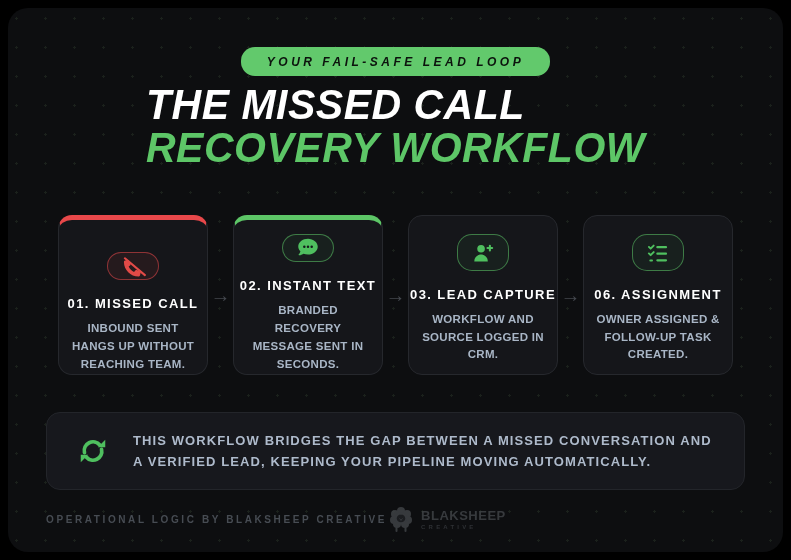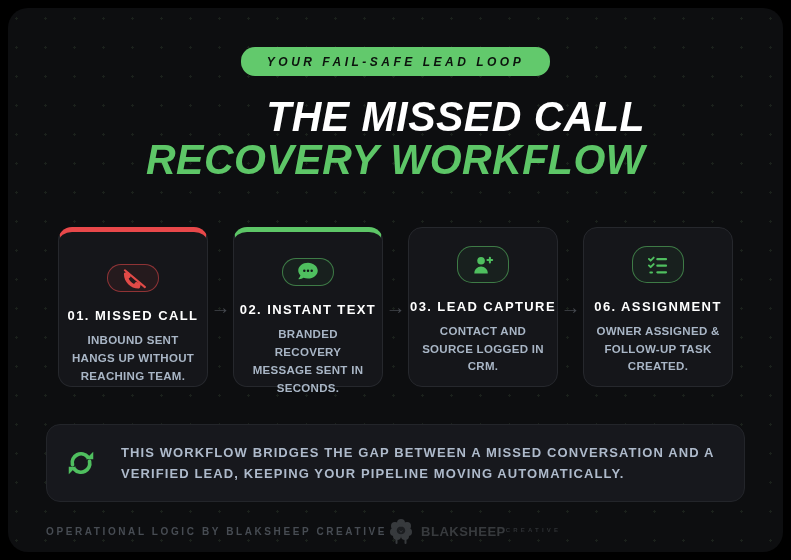--- a/index.html
+++ b/index.html
@@ -23,21 +23,21 @@
     margin-top:39px;
     background:#62c96c;
     color:#0c130d;
     font-size:12px; font-weight:800; font-style:italic;
     letter-spacing:3.5px;
     padding:8px 26px 7px 26px;
     border-radius:14px;
     white-space:nowrap;
   }
   
-  .headline { margin-top:20px; text-align:right; line-height:1.04; }
+  .headline { margin-top:8px; text-align:left; line-height:1.04; }
   .headline .line {
     font-size:41px; font-weight:900; font-style:italic;
     letter-spacing:0.5px;
     transform:scaleY(1.02);
   }
   .headline .line1 { color:#ffffff; }
   .headline .line2 { color:#5dc667; }
   
   .cards {
     margin-top:46px;
@@ -46,21 +46,21 @@
   .card {
     width:150px; height:160px;
     background:#15161a;
     border:1px solid #26282d;
     border-radius:14px;
     display:flex; flex-direction:column; align-items:center;
     padding:18px 10px 10px 10px;
     text-align:center;
   }
   .card.accent-red   { border-top:5px solid #e8484a; padding-top:32px; }
-  .card.accent-green { border-top:5px solid #5dc667; padding-top:26px; }
+  .card.accent-green { border-top:5px solid #5dc667; padding-top:14px; }
   .icon-box {
     width:52px; height:52px; border-radius:15px;
     display:flex; align-items:center; justify-content:center;
     margin-bottom:16px;
   }
   .icon-box.red   { background:rgba(232,72,74,0.08);  border:1px solid rgba(232,72,74,0.55); }
   .icon-box.green { background:rgba(93,198,103,0.06); border:1px solid rgba(93,198,103,0.55); }
   .card-title {
     color:#ffffff; font-size:13px; font-weight:800;
     letter-spacing:1.4px; margin-bottom:9px; white-space:nowrap;
@@ -74,36 +74,36 @@
     color:#44484e; font-size:20px; font-weight:700;
   }
   
   .callout {
     margin-top:37px;
     width:699px; height:78px;
     background:#17181d;
     border:1px solid #23252a;
     border-radius:14px;
     display:flex; align-items:center;
-    padding:0 18px; gap:24px;
+    padding:0 30px; gap:24px;
   }
   .callout-text {
     color:#aebacb; font-size:13px; font-weight:700;
     letter-spacing:1.1px; line-height:1.65;
   }
   
   .footer {
     width:699px; margin-top:14px;
     display:flex; align-items:center; 
   }
   .footer-left {
     color:#474c53; font-size:10px; font-weight:700; letter-spacing:2.6px;
   }
   .brand { display:flex; align-items:center; gap:6px; opacity:0.85; }
-  .brand-text { display:flex; line-height:1; }
+  .brand-text { display:flex; flex-direction:column; line-height:1; }
   .brand-name { color:#3f4246; font-size:13px; font-weight:900; letter-spacing:0.5px; }
   .brand-sub  { color:#34373b; font-size:6px; font-weight:700; letter-spacing:3.2px; margin-top:2px; }
   svg { display:block; }
 </style>
 </head>
 <body>
 
 <div class="frame">
 
   <div class="badge">YOUR FAIL-SAFE LEAD LOOP</div>
@@ -146,21 +146,21 @@
     <div class="card">
       <div class="icon-box green">
         <svg width="26" height="26" viewBox="0 0 24 24">
           <circle cx="10.2" cy="8" r="3.5" fill="#4fbf5f"></circle>
           <path fill="#4fbf5f" d="M4 19.6c0-3.4 2.8-6.2 6.2-6.2s6.2 2.8 6.2 6.2v.3H4z"></path>
           <rect x="15.2" y="6.4" width="6.2" height="1.9" rx="0.9" fill="#4fbf5f"></rect>
           <rect x="17.4" y="4.3" width="1.9" height="6.2" rx="0.9" fill="#4fbf5f"></rect>
         </svg>
       </div>
       <div class="card-title">03. LEAD CAPTURE</div>
-      <div class="card-desc">CONTACT AND SOURCE LOGGED IN CRM.</div>
+      <div class="card-desc">WORKFLOW AND SOURCE LOGGED IN CRM.</div>
     </div>
 
     <div class="flow-arrow">→</div>
 
     <div class="card">
       <div class="icon-box green">
         <svg width="26" height="26" viewBox="0 0 24 24">
           <polyline points="3.6,6.4 5.2,8 8,5.2" fill="none" stroke="#4fbf5f" stroke-width="1.8" stroke-linecap="round" stroke-linejoin="round"></polyline>
           <polyline points="3.6,12.4 5.2,14 8,11.2" fill="none" stroke="#4fbf5f" stroke-width="1.8" stroke-linecap="round" stroke-linejoin="round"></polyline>
           <rect x="4" y="17.9" width="3.4" height="1.9" rx="0.95" fill="#4fbf5f"></rect>

